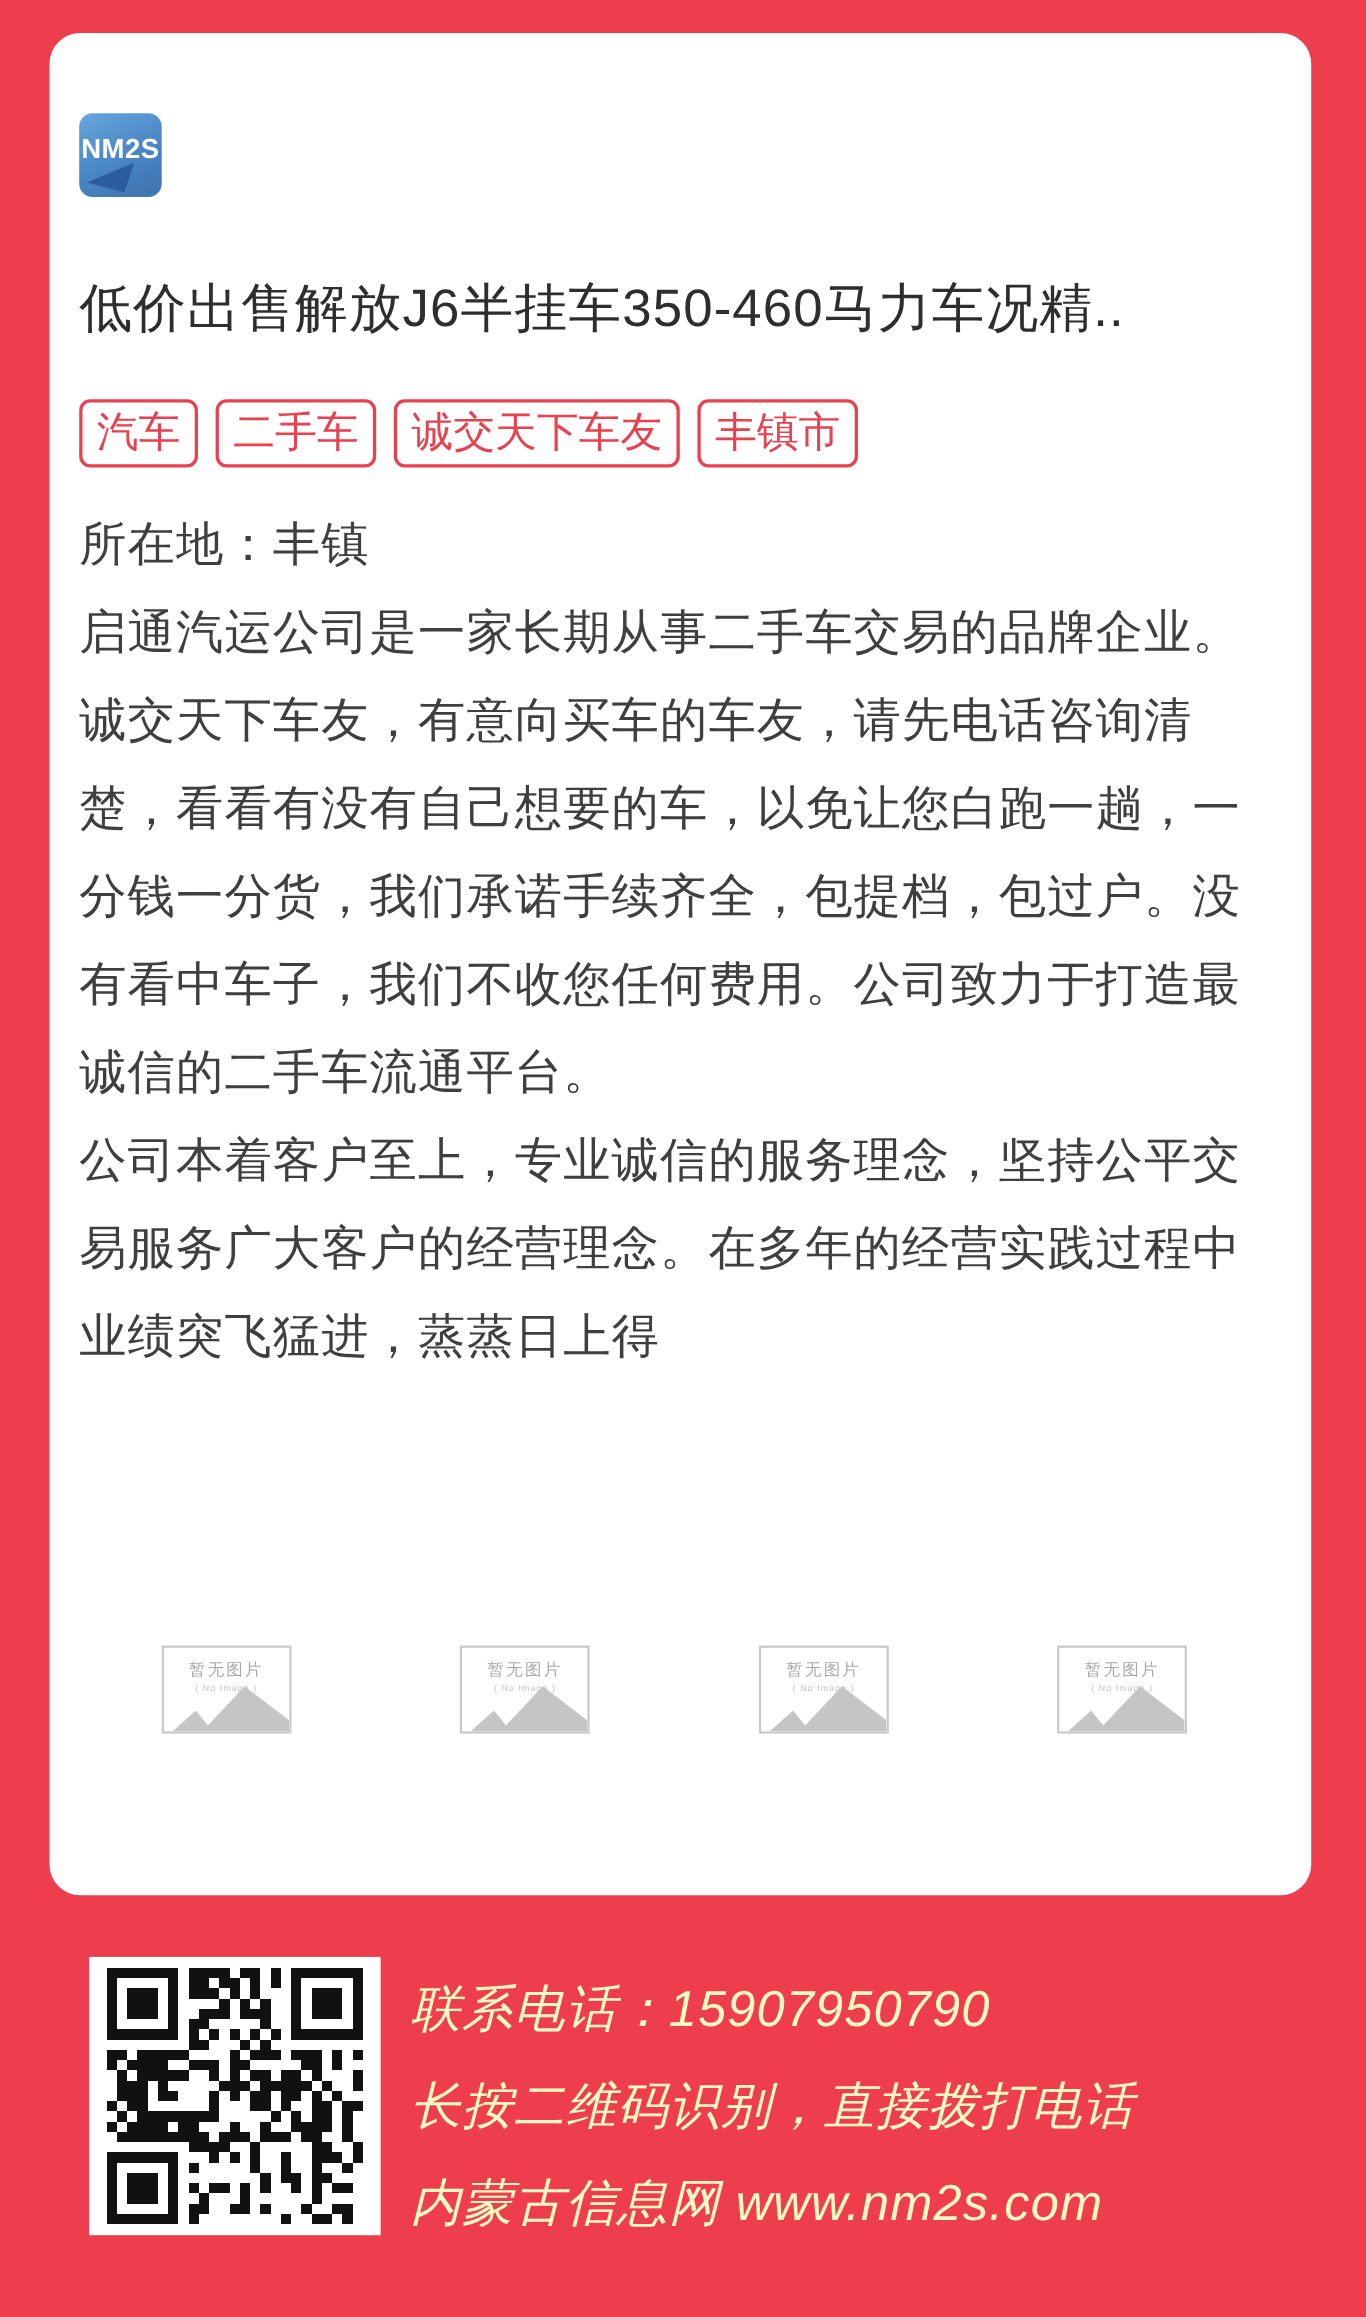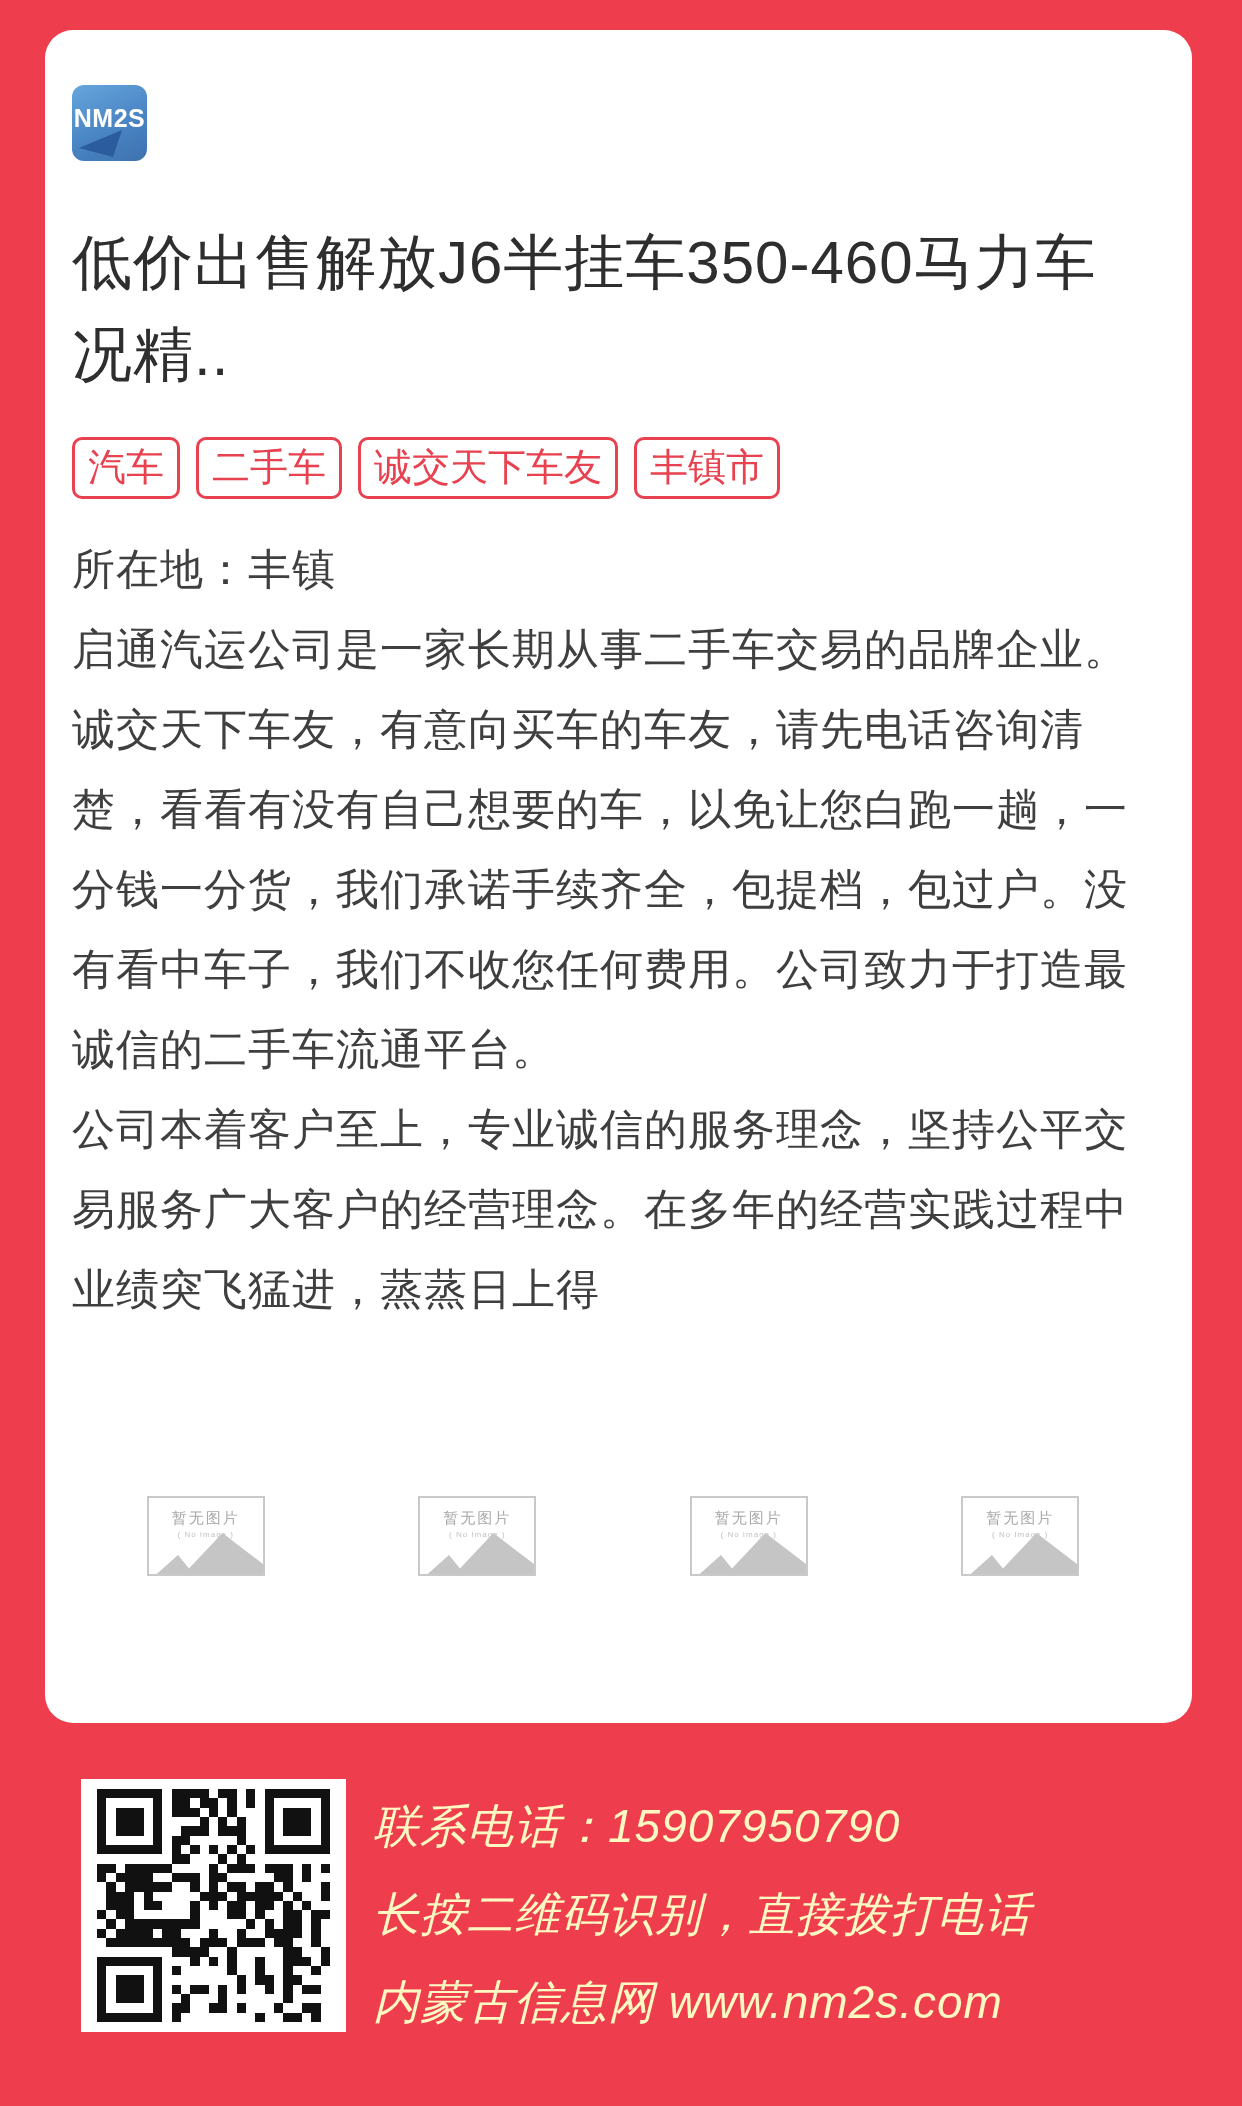--- a/index.html
+++ b/index.html
@@ -14,21 +14,21 @@
     overflow:hidden;
   }
   
   .card {
     position:absolute;
     left:45px; top:30px;
     width:1147px; height:1693px;
     background:#fff;
     border-radius:28px;
     box-sizing:border-box;
-    padding:55px 36px 0 27px;
+    padding:73px 36px 0 27px;
   }
   
   .logo-row { display:flex; align-items:flex-start; }
   .logo-icon {
     position:relative;
     width:75px; height:76px;
     border-radius:12px;
     background: linear-gradient(155deg, #66a6dd 0%, #4a85c4 55%, #3d72ae 100%);
     display:flex; align-items:center; justify-content:center;
     flex:0 0 auto;
@@ -50,21 +50,21 @@
     background: linear-gradient(to right, var(--orange,#f28a1a) 0 46px, var(--blue,#4f94cd) 46px 100%);
   }
   .logo-sub {
     font-size:30px; font-weight:bold; letter-spacing:7px;
     color: var(--blue, #4f94cd);
     line-height:1.0;
   }
   
   .title {
     margin:56px 0 0;
-    font-size:60px; font-weight:400;
+    font-size:48px; font-weight:400;
     line-height:92px; letter-spacing:1px;
     color: var(--title-color, #2e2e2e);
   }
   
   .tags { margin-top:36px; display:flex; gap:16px;align-items:center; }
   .tag {
     display:inline-block;
     border:3px solid var(--tag-red, #e8414f);
     border-radius:10px;
     color: var(--tag-red, #e8414f);

